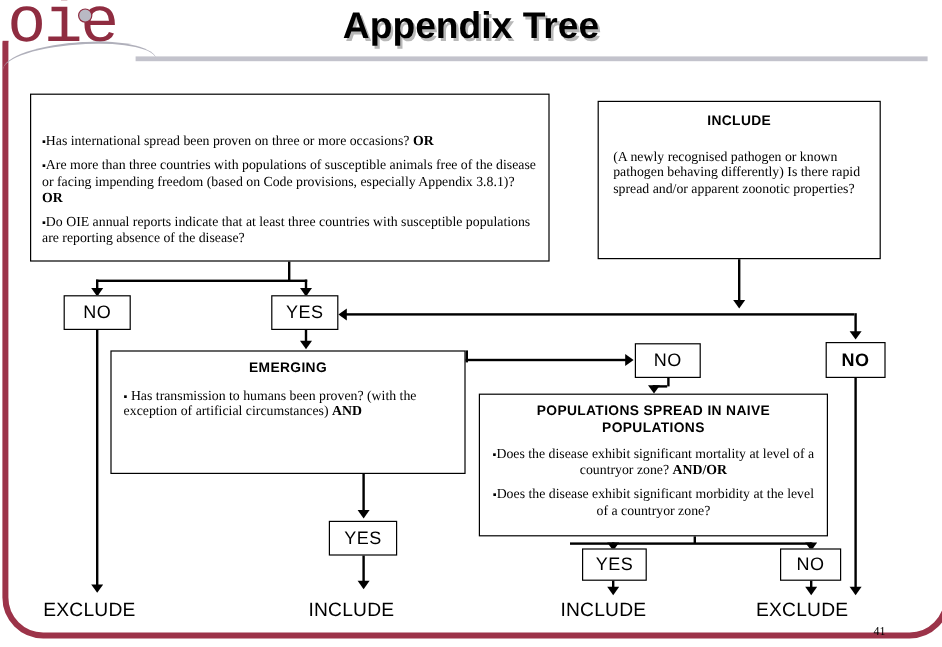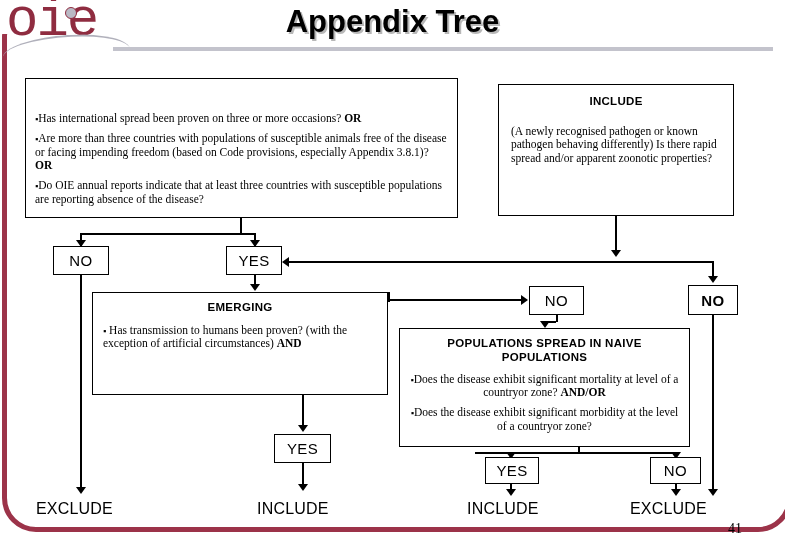--- a/index.html
+++ b/index.html
@@ -181,21 +181,21 @@
     left: 430px; top: 521px;
     font-family: "Liberation Serif", "DejaVu Serif", serif;
     font-size: 9px;
     color: #000000;
     white-space: nowrap;
   }
   .page-num {
     position: absolute;
     left: 728px; top: 521px;
     font-family: "Liberation Serif", "DejaVu Serif", serif;
-    font-size: 14px;
+    font-size: 10px;
     color: #000000;
   }
 </style>
 </head>
 <body>
 
 <div id="slide">
 
   <div class="frame-border"></div>
   <div class="frame-mask-top"></div>

